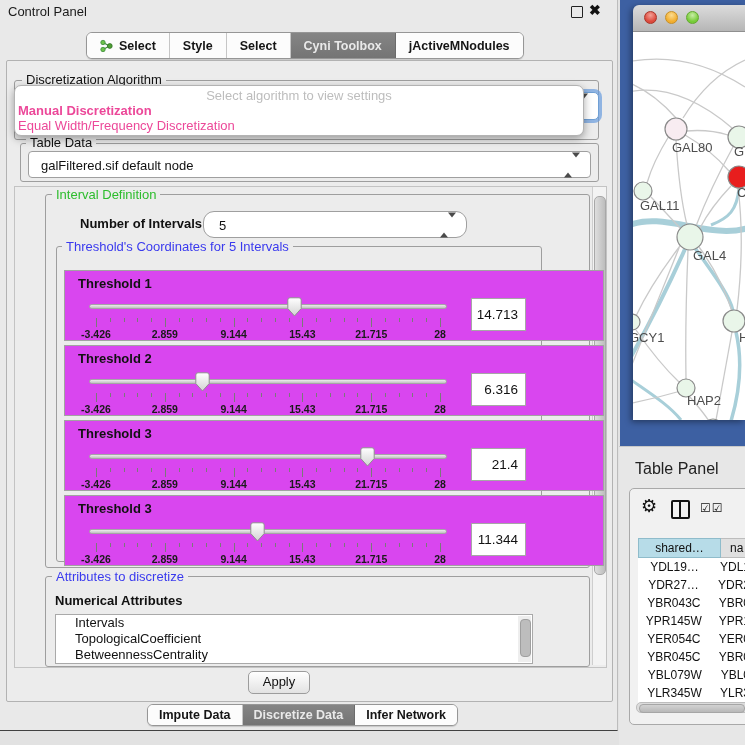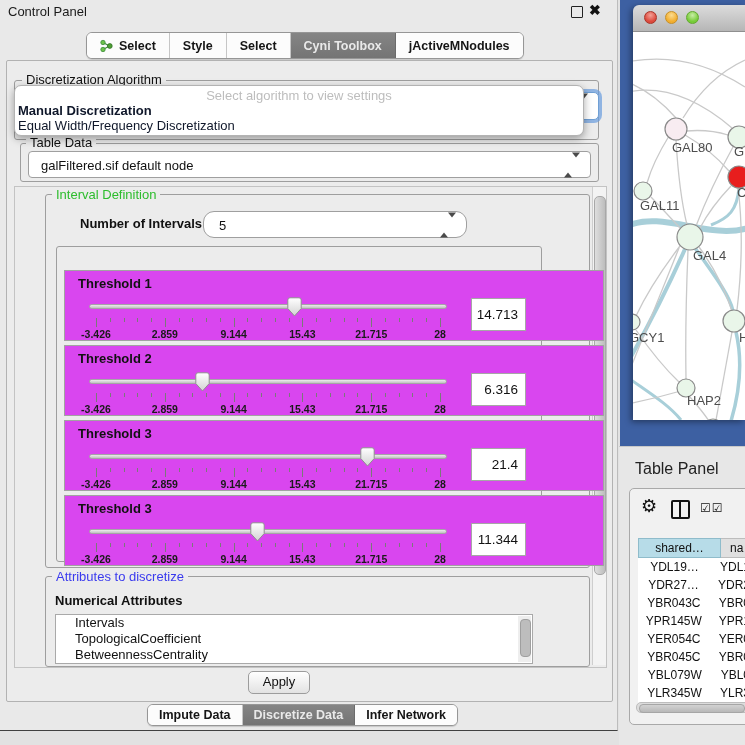--- a/index.html
+++ b/index.html
@@ -36,21 +36,21 @@
   .spin{position:absolute;right:10px;top:50%;transform:translateY(-50%);}
   .spin .up{width:0;height:0;border-left:4px solid transparent;border-right:4px solid transparent;border-bottom:5px solid #4a4a4a;margin-bottom:3px;}
   .spin .dn{width:0;height:0;border-left:4px solid transparent;border-right:4px solid transparent;border-top:5px solid #4a4a4a;}
 
   .algo-combo{left:22px;top:92px;width:575px;height:26px;border:1px solid #6f9fd4;border-radius:5px;background:#fff;
               box-shadow:0 0 0 3px rgba(106,157,222,0.7);}
 
   .popup{left:14px;top:85px;width:568px;height:49px;background:#fff;border:1px solid #b3b3b3;border-radius:7px;
          box-shadow:0 3px 9px rgba(0,0,0,0.35);z-index:10;}
   .popup-hint{position:absolute;left:0;right:0;top:2px;text-align:center;color:#bdbdbd;font-size:13px;}
-  .popup-item{position:absolute;left:3px;font-size:13px;color:#0f172a;white-space:nowrap;}
+  .popup-item{position:absolute;left:3px;font-size:13px;color:#ec4899;white-space:nowrap;}
 
   
   .scrollpane{left:14px;top:186px;width:591px;height:480px;border:1px solid #c3c3c3;background:#ececec;}
   .vsb{left:592px;top:187px;width:13px;height:478px;background:#f3f3f3;border-left:1px solid #cecece;}
   .vsb-thumb{position:absolute;left:1px;top:9px;width:10px;height:377px;border-radius:5px;
              background:linear-gradient(90deg,#dedede,#bdbdbd);border:1px solid #a8a8a8;}
 
   
   .thresh-panel{position:relative;width:540px;height:71px;border:1px solid #a2a2a2;margin-bottom:4px;box-sizing:border-box;background:#d946ef;}
   .t-label{position:absolute;left:13px;top:5px;font-weight:bold;font-size:13px;}
@@ -166,20 +166,21 @@
 
     <div class="abs group" style="left:45px;top:194px;width:543px;height:372px;"></div>
     <div class="abs group-label t-green" style="left:52px;top:188px;">Interval Definition</div>
     <div class="abs" style="left:80px;top:216px;font-weight:bold;">Number of Intervals</div>
     <div class="abs combo" style="left:203px;top:211px;width:262px;height:25px;border-radius:11px;">
       <span class="txt" style="left:15px;">5</span>
       <span class="spin"><span class="up"></span><span class="dn"></span></span>
     </div>
 
     <div class="abs group" style="left:56px;top:246px;width:484px;height:314px;"></div>
+    <div class="abs group-label t-blue" style="left:62px;top:240px;">Threshold's Coordinates for 5 Intervals</div>
     <div class="abs" id="thresholds" style="left:64px;top:270px;width:468px;">
   <div class="thresh-panel">
     <div class="t-label">Threshold 1</div>
     <div class="slider">
       <div class="track"></div>
       <div class="thumb" style="left: 197.988px;"><svg width="15" height="20" viewBox="0 0 15 20">
                 <defs>
                   <linearGradient id="tg" x1="0" y1="0" x2="0" y2="1">
                     <stop offset="0" stop-color="#ffffff"></stop>
                     <stop offset="1" stop-color="#d2d2d2"></stop>

